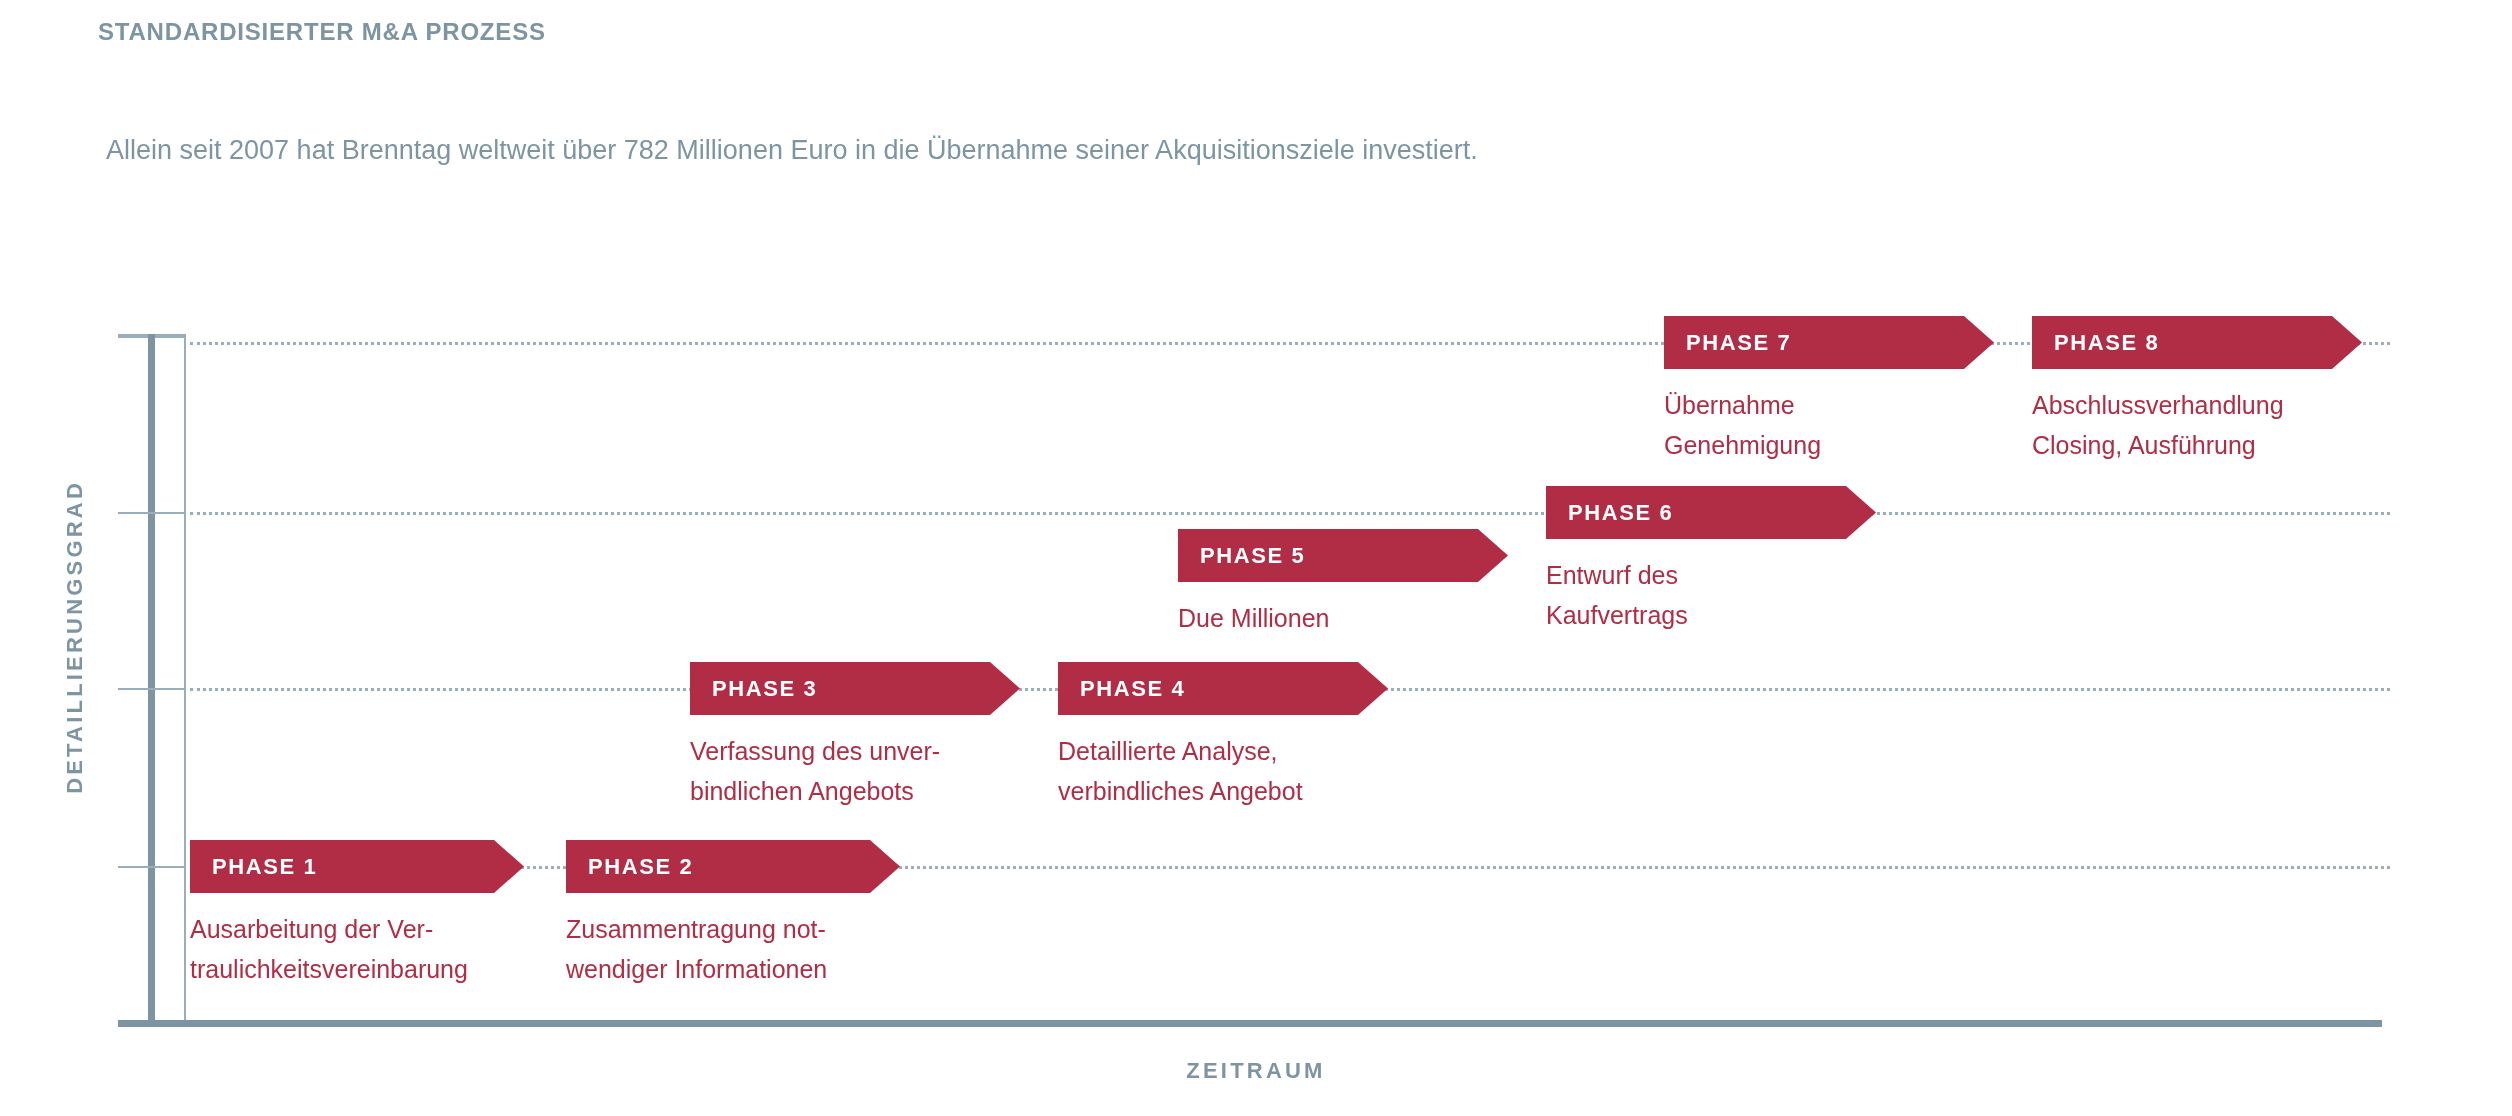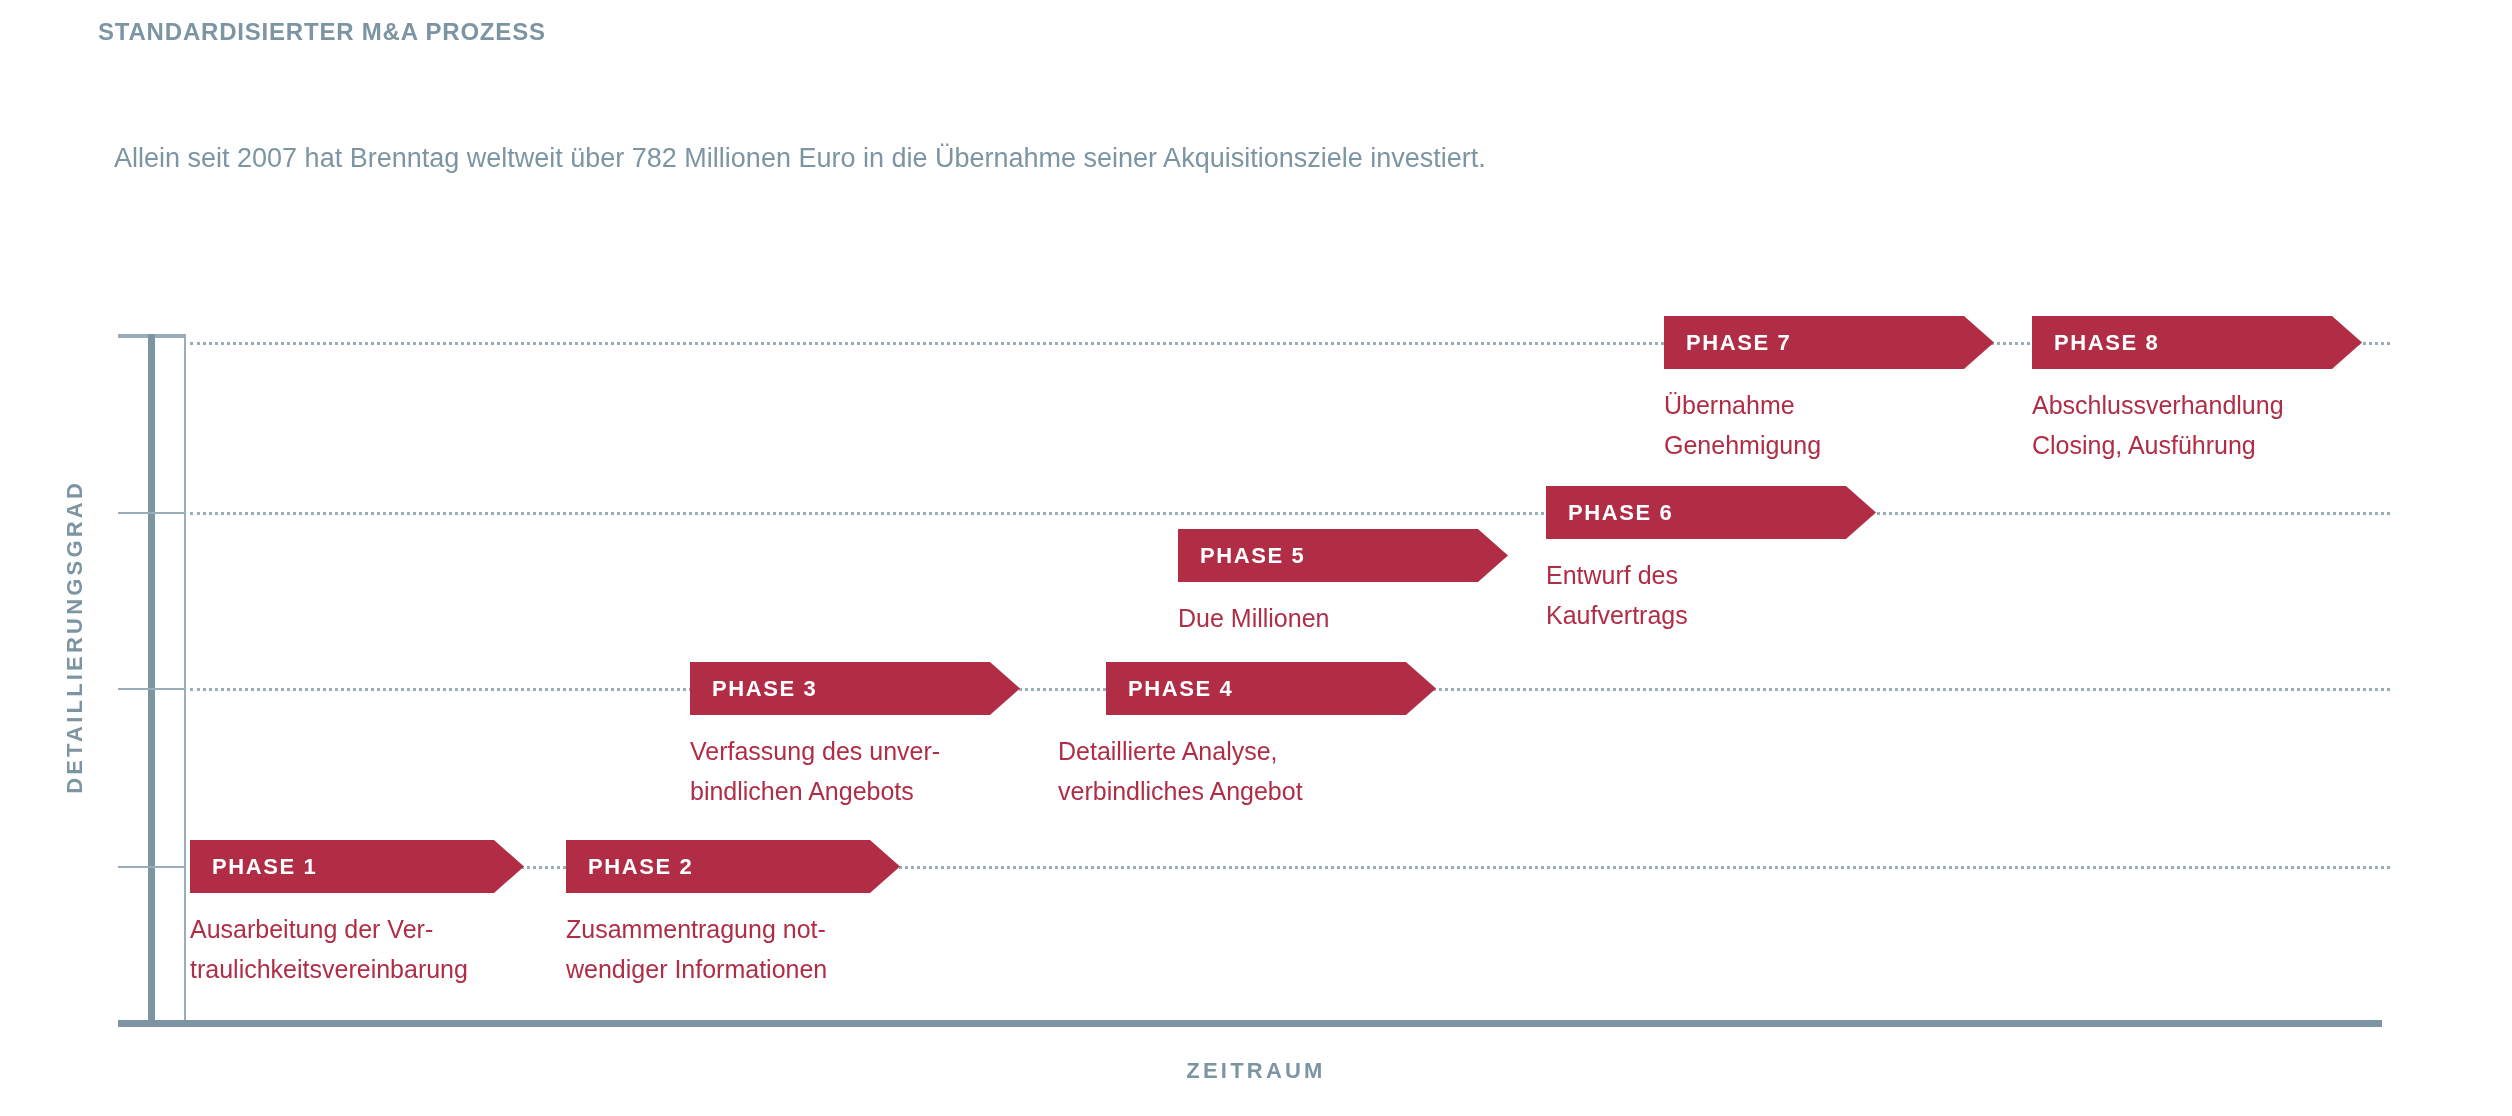--- a/index.html
+++ b/index.html
@@ -24,21 +24,21 @@
   #page-title {
     font-size: 24px;
     font-weight: bold;
     letter-spacing: 0.8px;
     color: #7d95a3;
     white-space: nowrap;
     margin: 0;
     line-height: 1.2;
   }
   #intro-paragraph {
-    margin: 16px;
+    margin: 8px;
     position: absolute;
     left: 0;
     top: 100px;
     font-size: 27px;
     line-height: 49px;
     color: #7d95a3;
     white-space: nowrap;
   }
 
   
@@ -202,21 +202,21 @@
 
   <div class="phase" style="left:690px; top:662px; width:340px;">
     <div class="phase-arrow" style="width:330px;">
       <span class="phase-arrow-label">PHASE 3</span>
     </div>
     <div class="phase-desc">Verfassung des unver-
 bindlichen Angebots</div>
   </div>
 
   <div class="phase" style="left:1058px; top:662px; width:340px;">
-    <div class="phase-arrow" style="width:330px;margin-left:48px;">
+    <div class="phase-arrow" style="width:330px;">
       <span class="phase-arrow-label">PHASE 4</span>
     </div>
     <div class="phase-desc">Detaillierte Analyse,
 verbindliches Angebot</div>
   </div>
 
   <div class="phase" style="left:1178px; top:486px; width:340px;margin-top:43px;">
     <div class="phase-arrow" style="width:330px;">
       <span class="phase-arrow-label">PHASE 5</span>
     </div>

